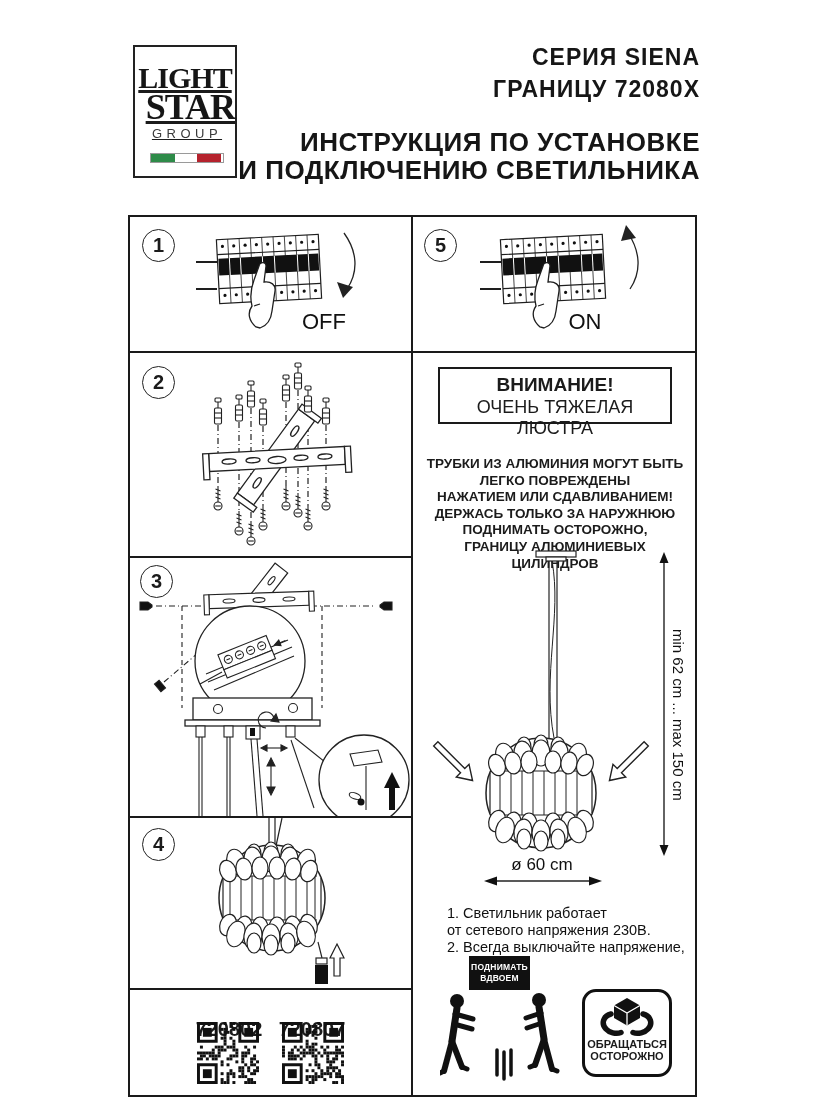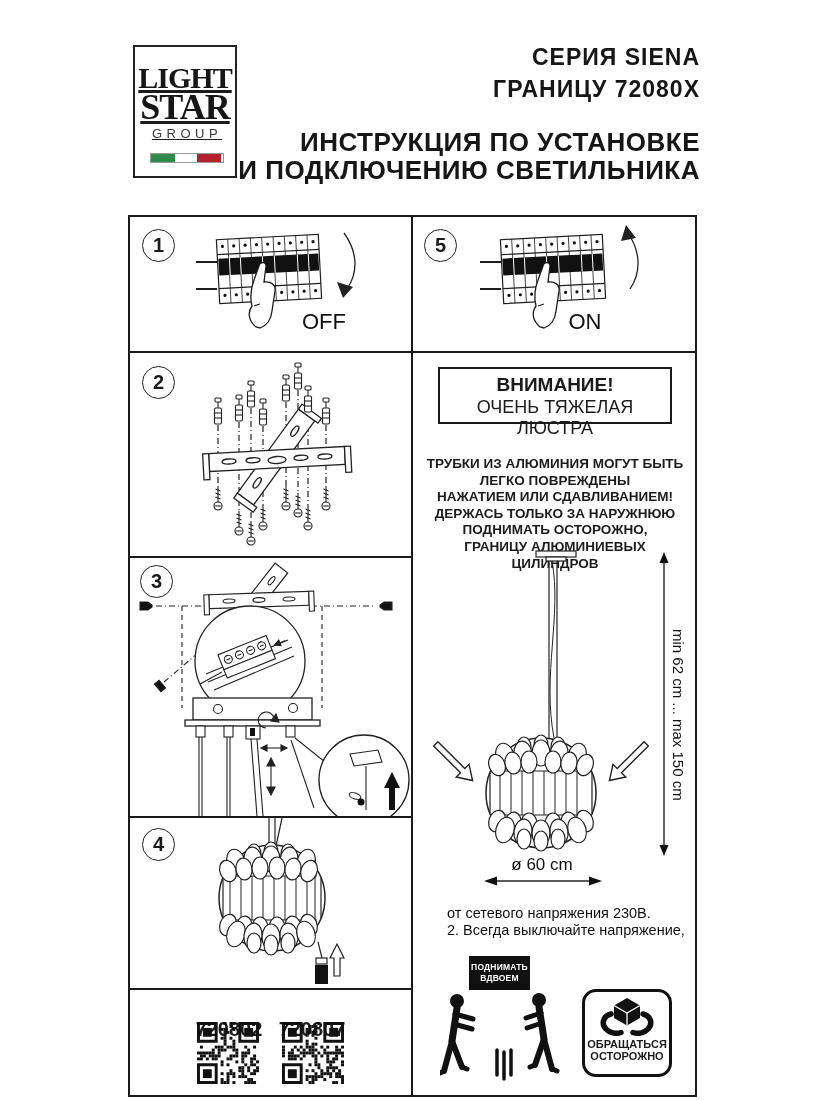--- a/index.html
+++ b/index.html
@@ -5,21 +5,21 @@
   html,body{margin:0;padding:0;background:#fff;}
   .sheet{position:relative;width:826px;height:1100px;background:#fff;overflow:hidden;
          font-family:"Liberation Sans",sans-serif;color:#1b1b1b;}
   .abs{position:absolute;}
   
   .logo-box{position:absolute;left:133px;top:45px;width:104px;height:133px;border:2px solid #222;
             box-sizing:border-box;text-align:center;text-decoration:underline;}
   .logo-light{margin-top:18px;font-family:"Liberation Serif",serif;font-weight:bold;font-size:30px;
               line-height:26px;letter-spacing:-1px;color:#161616;}
   .logo-star{font-family:"Liberation Serif",serif;font-weight:bold;font-size:36px;line-height:33px;
-             letter-spacing:-1px;color:#161616;}
+             letter-spacing:-1px;color:#161616;text-align:right;}
   .logo-group{font-size:13px;letter-spacing:4.5px;color:#3a3a3a;margin-top:2px;margin-left:4px;}
   .flag{position:absolute;left:15px;bottom:13px;width:72px;height:8px;border:1px solid #9a9a9a;
         display:flex;}
   .flag span{display:block;height:100%;}
   .hdr{position:absolute;right:126px;text-align:right;font-weight:bold;color:#161616;white-space:nowrap;}
   .series{top:44px;font-size:23px;letter-spacing:1px;}
   .articles{top:76px;font-size:23px;letter-spacing:1px;}
   .t1{top:127px;font-size:26px;letter-spacing:.5px;}
   .t2{top:155px;font-size:26px;letter-spacing:.5px;}
   
@@ -422,20 +422,21 @@
       <polygon points="251,311 246.5,300 255.5,300" fill="#111" stroke="none"></polygon>
       <line x1="82" y1="336" x2="178" y2="336" stroke-width="1.4"></line>
       <polygon points="71,336 84,331.5 84,340.5" fill="#111" stroke="none"></polygon>
       <polygon points="189,336 176,331.5 176,340.5" fill="#111" stroke="none"></polygon>
     </g>
   </svg>
   <div class="dimv">min 62 cm ... max 150 cm</div>
   <div class="dimh">ø 60 cm</div>
 
   <div class="notes">
+    <div>1. Светильник работает</div>
     <div>от сетевого напряжения 230В.</div>
     <div>2. Всегда выключайте напряжение,</div>
   </div>
 
   <div class="qrlabel" style="left:187px;">720802</div>
   <div class="qrlabel" style="left:270px;">720807</div>
   <svg id="qr1" class="abs" style="left:197px;top:1022px;" width="62" height="62" viewBox="0 0 63 63">
       <g fill="#111">
         <rect x="27" y="0" width="3" height="3"></rect>
         <rect x="33" y="0" width="3" height="3"></rect>

